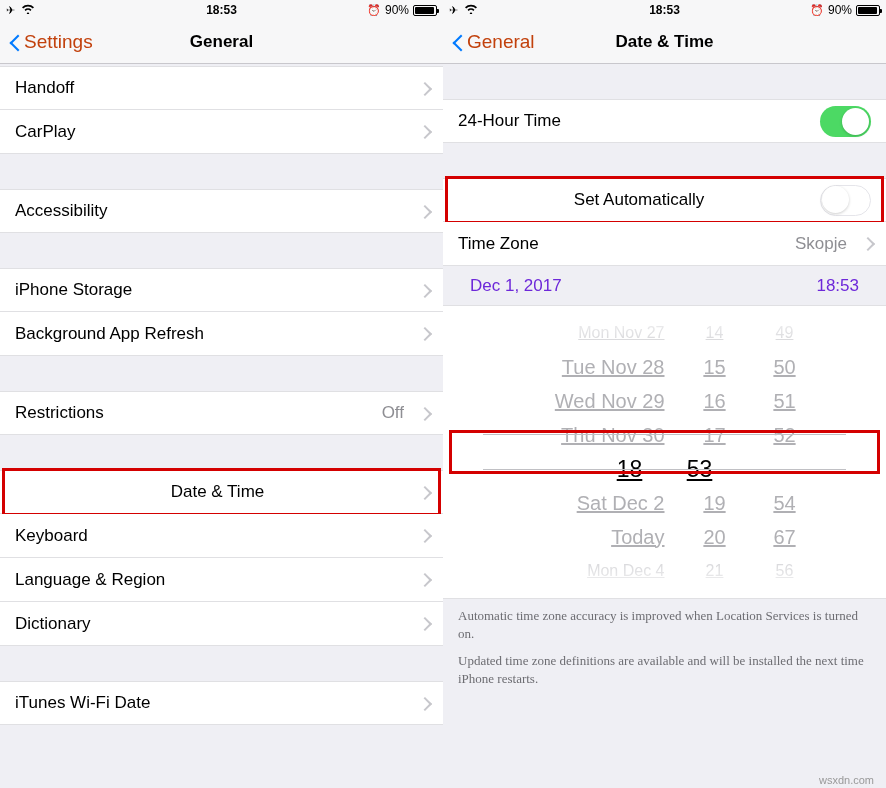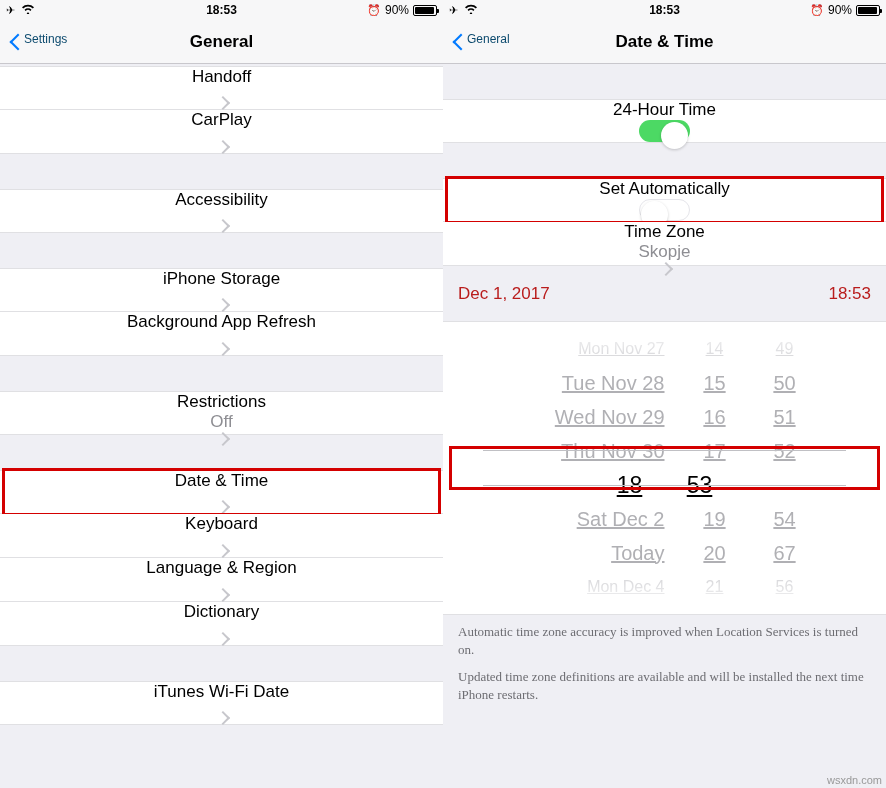--- a/index.html
+++ b/index.html
@@ -4,57 +4,57 @@
 <style>
   * { box-sizing: border-box; margin: 0; padding: 0; }
   body { font-family: -apple-system, "Helvetica Neue", Helvetica, Arial, sans-serif; background: #fff; width: 886px; height: 788px; position: relative; overflow: hidden; }
   .container { display: flex; width: 886px; height: 788px; }
   .phone { width: 443px; height: 788px; background: #efeff4; display: flex; flex-direction: column; position: relative; }
   .status-bar { height: 20px; background: #f7f7f8; display: flex; align-items: center; justify-content: space-between; padding: 0 6px; font-size: 12px; font-weight: 500; color: #000; }
   .status-left { display: flex; align-items: center; gap: 6px; }
   .status-center { position: absolute; left: 50%; transform: translateX(-50%); font-weight: 600; }
   .status-right { display: flex; align-items: center; gap: 4px; }
   .nav-bar { height: 44px; background: #f7f7f8; border-bottom: 1px solid #c8c7cc; display: flex; align-items: center; position: relative; padding: 0 8px; }
-  .nav-back { display: flex; align-items: flex-start; color: #0c4a6e; font-size: 12px; }
+  .nav-back { display: flex; align-items: flex-end; color: #c2410c; font-size: 19px; }
   .nav-back .chev { width: 12px; height: 20px; position: relative; margin-right: 4px; }
   .nav-back .chev::before { content: ""; position: absolute; left: 4px; top: 4px; width: 10px; height: 10px; border-left: 2.5px solid #007aff; border-bottom: 2.5px solid #007aff; transform: rotate(45deg); }
   .nav-title { position: absolute; left: 50%; transform: translateX(-50%); font-size: 17px; font-weight: 600; color: #000; }
   .spacer-top { height: 2px; }
   .group-gap { height: 35px; }
-  .cell { background: #fff; border-bottom: 1px solid #e0e0e3; height: 44px; display: flex; align-items: center; padding: 0 15px; font-size: 17px; color: #000; position: relative; flex-direction: column; }
+  .cell { background: #fff; border-bottom: 1px solid #e0e0e3; height: 44px; display: flex; align-items: center; padding: 0 15px; font-size: 17px; color: #000; position: relative; }
   .cell.first-in-group { border-top: 1px solid #e0e0e3; }
   .cell .label { flex: 1; }
-  .cell .detail { color: #8e8e93; font-size: 17px; margin-right: 0; }
+  .cell .detail { color: #8e8e93; font-size: 17px; margin-right: 16px; }
   .cell .chev-right { width: 8px; height: 13px; position: relative; }
   .cell .chev-right::before { content: ""; position: absolute; top: 2px; left: 0; width: 8px; height: 8px; border-right: 2px solid #c7c7cc; border-top: 2px solid #c7c7cc; transform: rotate(45deg); }
   .highlight-outer { position: relative; text-align: center; }
   .highlight-outer::after { content:""; position:absolute; left:2px; right:2px; top:-2px; bottom:-2px; border:3px solid #d40000; pointer-events:none; }
   .toggle { width: 51px; height: 31px; border-radius: 16px; position: relative; }
   .toggle.on { background: #4cd964; }
   .toggle.off { background: #fff; border: 1.5px solid #e5e5ea; }
   .toggle .knob { width: 27px; height: 27px; background: #fff; border-radius: 50%; position: absolute; top: 2px; box-shadow: 0 1px 3px rgba(0,0,0,0.2); }
   .toggle.on .knob { right: 2px; }
   .toggle.off .knob { left: 1px; top:0.5px; }
-  .date-row { background: #efeff4; height: 56px; display: flex; align-items: center; justify-content: space-between; padding: 0 15px; font-size: 17px; color: #b91c1c; border-bottom: 1px solid #e0e0e3; }
+  .date-row { background: #efeff4; height: 40px; display: flex; align-items: center; justify-content: space-between; padding: 0 27px; font-size: 17px; color: #6d28d9; border-bottom: 1px solid #e0e0e3; }
   .picker { background: #fff; padding: 10px 0; position: relative; border-bottom: 1px solid #e0e0e3; }
   .picker-row { display: flex; justify-content: center; gap: 30px; font-size: 20px; color: #b0b0b4; height: 34px; align-items: center; text-decoration: underline; }
   .picker-row .c1 { width: 140px; text-align: right; }
   .picker-row .c2 { width: 40px; text-align: center; }
   .picker-row .c3 { width: 40px; text-align: center; }
   .picker-row.sel { color: #000; font-size: 23px; }
   .picker-lines { position: absolute; left: 40px; right: 40px; height: 36px; top: 50%; transform: translateY(-50%); border-top: 1px solid #c0c0c4; border-bottom: 1px solid #c0c0c4; pointer-events: none; }
   .picker-highlight { position: absolute; left: 6px; right: 6px; top: 50%; transform: translateY(-50%); height: 44px; border: 3px solid #d40000; pointer-events: none; }
   .footer-text { padding: 8px 15px; font-size: 13px; color: #6d6d72; line-height: 1.35; font-family: Liberation Serif, serif; }
   .footer-text p { margin-bottom: 10px; }
   .airplane-icon { font-size: 11px; }
   .battery { display: inline-block; width: 24px; height: 11px; border: 1px solid #000; border-radius: 2px; position: relative; }
   .battery::after { content:""; position:absolute; right:-3px; top:3px; width:2px; height:4px; background:#000; border-radius:0 1px 1px 0; }
   .battery .fill { position:absolute; left:1px; top:1px; bottom:1px; width: 85%; background:#000; border-radius:1px; }
   .alarm-icon { font-size: 11px; }
-  .credit { position:absolute; right:4px; bottom:2px; font-size:11px; color:#999; z-index:200; }
+  .credit { position:absolute; right:12px; bottom:2px; font-size:11px; color:#999; z-index:200; }
   .picker .fade-top, .picker .fade-bot { position:absolute; left:0; right:0; height:40px; pointer-events:none; }
   .picker .fade-top { top:0; background:linear-gradient(#fff, rgba(255,255,255,0)); }
   .picker .fade-bot { bottom:0; background:linear-gradient(rgba(255,255,255,0), #fff); }
   .picker-row.tiny { color:#d4d4d7; font-size:16px; }
 </style>
 </head>
 <body>
 
 <div class="container">
 

